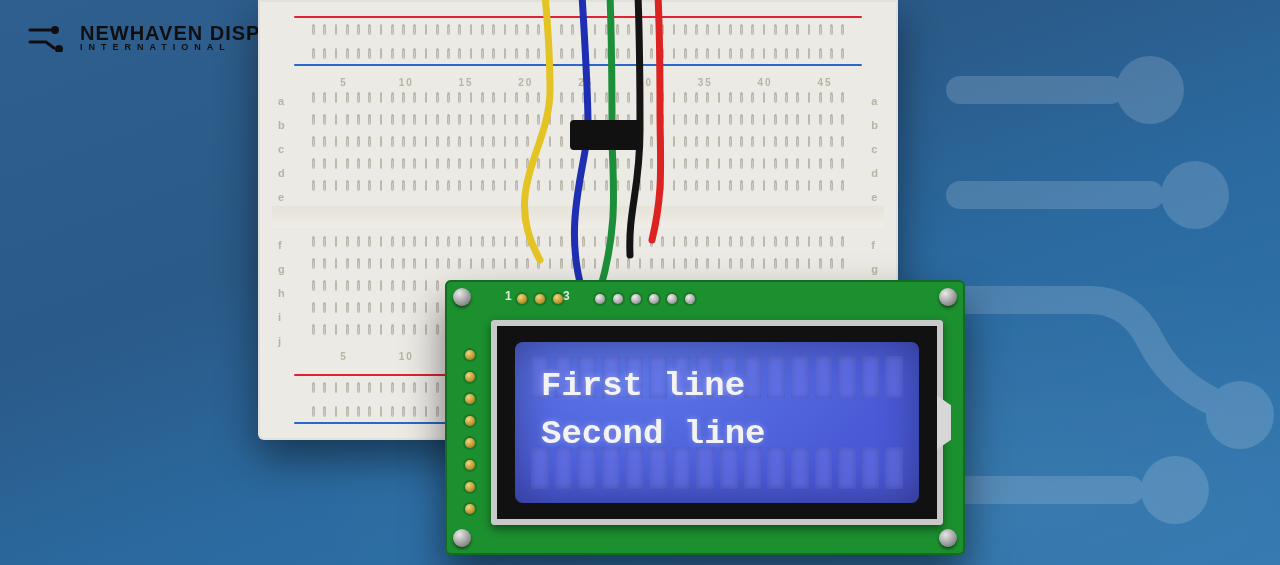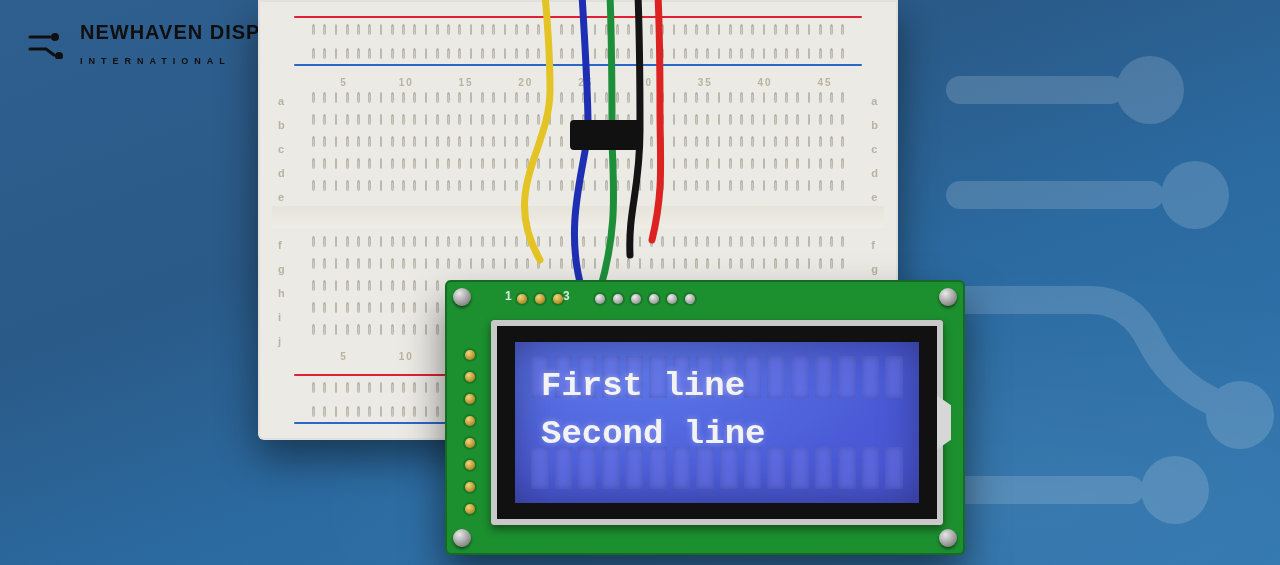--- a/index.html
+++ b/index.html
@@ -5,21 +5,21 @@
   html,body{margin:0;padding:0;width:1280px;height:565px;overflow:hidden;font-family:Arial,Helvetica,sans-serif}
   .scene{position:relative;width:1280px;height:565px;background:linear-gradient(160deg,#2f5f8e 0%,#2a5a88 35%,#2b6aa0 60%,#2f76af 100%)}
   .scene::before{content:"";position:absolute;inset:0;background:radial-gradient(1200px 400px at 80% 90%,rgba(255,255,255,.05),transparent 60%);mix-blend-mode:screen}
   
   .wm{position:absolute;right:-40px;top:20px;width:420px;height:540px;opacity:.18}
   
   .logo{position:absolute;left:28px;top:22px;display:flex;align-items:center;gap:10px;color:#0f0f10}
   .logo-mark{display:flex;align-items:center}
   .logo-text{display:flex;flex-direction:column;line-height:1}
   .brand{font-weight:800;letter-spacing:1px;font-size:20px}
-  .sub{font-size:9px;letter-spacing:6px;margin-top:15px;font-weight:700}
+  .sub{font-size:9px;letter-spacing:6px;margin-top:0;font-weight:700}
 
   
   .bb{position:absolute;left:258px;top:0;width:640px;height:440px;background:#eceae5;border-radius:0 0 6px 6px;box-shadow:0 18px 40px rgba(0,0,0,.45),inset 0 0 0 2px rgba(0,0,0,.04)}
   .bb .rails{position:absolute;left:14px;right:14px;height:70px}
   .bb .rails.top{top:6px}
   .bb .rails.bot{bottom:6px}
   .rails::before,.rails::after{content:"";position:absolute;left:22px;right:22px;height:2px;border-radius:2px}
   .rails::before{top:10px;background:#d23}
   .rails::after{bottom:10px;background:#2a67c9}
   .hole-row{position:absolute;left:40px;right:40px;height:10px;display:flex;gap:8.5px}
@@ -44,21 +44,21 @@
   
   .wire{position:absolute;pointer-events:none}
 
   
   .module{position:absolute;left:445px;top:280px;width:520px;height:275px;background:#1c8f2f;border-radius:6px;box-shadow:0 22px 40px rgba(0,0,0,.5),inset 0 0 0 2px rgba(0,0,0,.25)}
   .module .screw{position:absolute;width:18px;height:18px;border-radius:50%;background:radial-gradient(circle at 35% 30%,#e9e9e9,#8b8b8b 70%,#5a5a5a);box-shadow:0 2px 3px rgba(0,0,0,.5)}
   .module .screw.tl{left:8px;top:8px}.module .screw.tr{right:8px;top:8px}
   .module .screw.bl{left:8px;bottom:8px}.module .screw.br{right:8px;bottom:8px}
   .bezel{position:absolute;left:46px;right:22px;top:40px;bottom:30px;background:#111;border-radius:3px;box-shadow:inset 0 0 0 6px #c9c9c9,0 4px 8px rgba(0,0,0,.45)}
   .bezel .tab{position:absolute;right:-8px;top:50%;transform:translateY(-50%);width:14px;height:54px;background:#d7d7d7;clip-path:polygon(0 0,100% 18%,100% 82%,0 100%)}
-  .screen{position:absolute;left:24px;right:24px;top:22px;bottom:22px;background:radial-gradient(120% 140% at 30% 20%,#5b76e8,#4a59d6 55%,#4850cf 100%);border-radius:0;box-shadow:inset 0 0 40px rgba(0,0,0,.35)}
+  .screen{position:absolute;left:24px;right:24px;top:22px;bottom:22px;background:radial-gradient(120% 140% at 30% 20%,#5b76e8,#4a59d6 55%,#4850cf 100%);border-radius:8px;box-shadow:inset 0 0 40px rgba(0,0,0,.35)}
   .cells{position:absolute;left:16px;right:16px;top:14px;bottom:14px;display:flex;flex-direction:column;justify-content:space-between}
   .row{display:flex;gap:6px}
   .cell{width:22px;height:42px;background:rgba(110,120,230,.45);box-shadow:inset 0 0 6px rgba(0,0,0,.2)}
   .lcdtext{position:absolute;left:26px;top:20px;color:#f3f3f3;font:700 34px/48px "Courier New",monospace;text-shadow:0 0 6px rgba(255,255,255,.35);white-space:pre}
   .pinlabel{position:absolute;color:#deeadf;font:700 12px/1 Arial}
   .pads{position:absolute;display:flex;gap:8px}
   .pad{width:10px;height:10px;border-radius:50%;background:radial-gradient(circle at 35% 30%,#f1d77a 0,#b68a2a 70%,#6b5418 100%);box-shadow:0 0 0 2px rgba(0,0,0,.15)}
   .pad.silver{background:radial-gradient(circle at 35% 30%,#eee,#9d9d9d 70%,#555)}
   .sidepads{position:absolute;left:20px;top:70px;display:flex;flex-direction:column;gap:12px}
 

